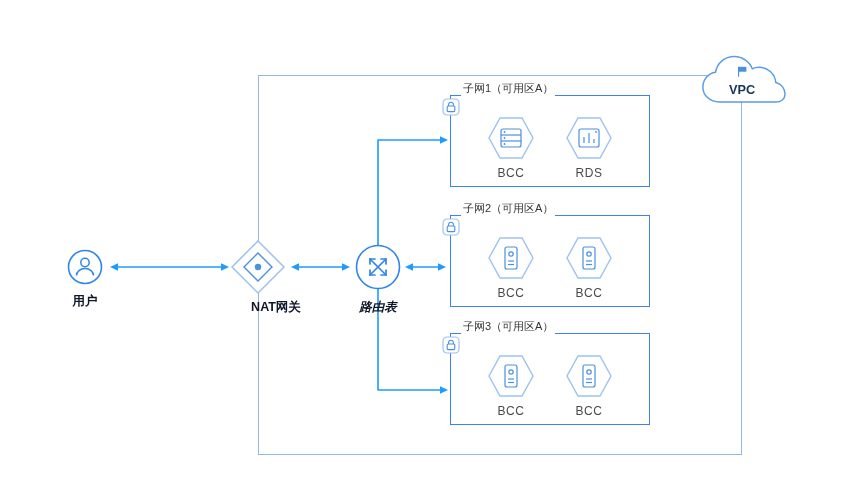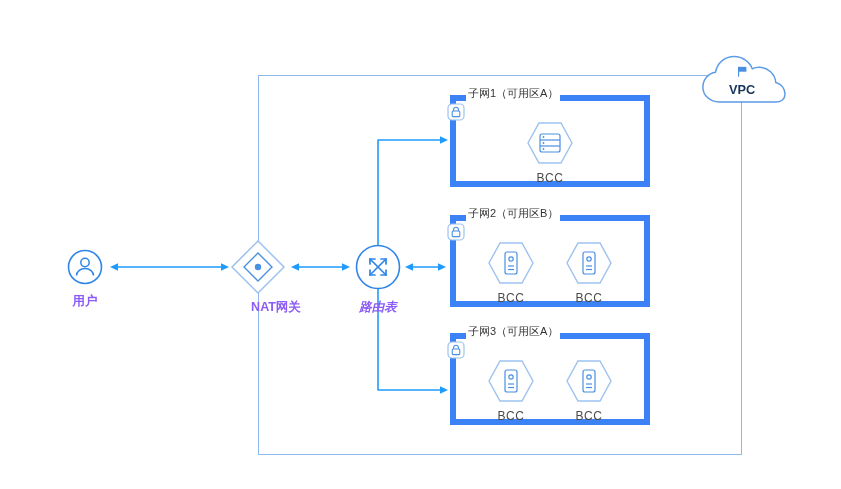--- a/index.html
+++ b/index.html
@@ -9,42 +9,42 @@
 
   .vpc-box {
     position:absolute; left:258px; top:75px; width:484px; height:380px;
     border:1px solid #8FB8EC; background:transparent;
   }
 
   .connectors { position:absolute; left:0; top:0; width:841px; height:489px; pointer-events:none; }
 
   .subnet {
     position:absolute; width:200px; height:92px;
-    border:6px solid #3b82f6; background:#ffffff;
+    border:1px solid #3b82f6; background:#ffffff;
   }
   .subnet-1 { left:450px; top:95px; }
   .subnet-2 { left:450px; top:215px; }
   .subnet-3 { left:450px; top:333px; }
 
   .subnet-title {
     position:absolute; top:-15px; left:10px;
     font-size:11px; color:#333; background:#ffffff; padding:0 2px; white-space:nowrap;
   }
   .subnet-lock { position:absolute; left:-9px; top:2px; width:18px; height:18px; }
 
   .node-row {
     position:absolute; left:0; top:20px; width:100%;
     display:flex; justify-content:center; gap:14px;align-items:flex-end;
   }
   .node { width:64px; display:flex; flex-direction:column; align-items:center; }
   .node-label { margin-top:6px; font-size:12px; color:#4a4a4a; letter-spacing:0.5px; }
 
   .abs { position:absolute; }
   .main-label {
-    position:absolute; text-align:center; font-size:12.5px; color:#8b5cf6; font-weight:600;
+    position:absolute; text-align:center; font-size:12.5px; color:#0f172a; font-weight:600;
   }
   .user-icon-wrap { left:66px; top:248px; width:38px; height:38px; }
   .user-label  { left:55px;  top:293px; width:60px; }
   .nat-icon-wrap { left:228px; top:237px; width:60px; height:60px; }
   .nat-label   { left:236px; top:299px; width:80px; }
   .route-icon-wrap { left:354px; top:243px; width:48px; height:48px; }
   .route-label { left:348px; top:299px; width:60px;font-style:italic; }
   .cloud-wrap  { left:697px; top:52px; width:90px; height:59px; }
 </style>
 </head>
@@ -96,25 +96,38 @@
             <line x1="14" y1="25" x2="34" y2="25"></line>
           </g>
           <g fill="#4A90E2">
             <circle cx="17.5" cy="16" r="0.9"></circle>
               <circle cx="17.5" cy="22" r="0.9"></circle>
               <circle cx="17.5" cy="28" r="0.9"></circle>
           </g>
         </svg>
         <span class="node-label">BCC</span>
       </div>
+      <div class="node">
+        <svg width="48" height="44" viewBox="0 0 48 44">
+          <polygon points="13,2 35,2 46,22 35,42 13,42 2,22" fill="#fff" stroke="#9DC2EF" stroke-width="1.4"></polygon>
+          <g stroke="#4A90E2" stroke-width="1.2" fill="none">
+            <rect x="14" y="13" width="20" height="18" rx="2"></rect>
+            <line x1="19" y1="27" x2="19" y2="21"></line>
+            <line x1="24" y1="27" x2="24" y2="17"></line>
+            <line x1="29" y1="27" x2="29" y2="23"></line>
+          </g>
+          <circle cx="31" cy="16" r="0.9" fill="#4A90E2"></circle>
+        </svg>
+        <span class="node-label">RDS</span>
+      </div>
     </div>
   </div>
 
   <div class="subnet subnet-2">
-    <span class="subnet-title">子网2（可用区B）</span>
+    <span class="subnet-title">子网2（可用区A）</span>
     <svg class="subnet-lock" viewBox="0 0 18 18">
       <rect x="1" y="1" width="16" height="16" rx="4" fill="#fff" stroke="#9DC2EF" stroke-width="1.2"></rect>
       <path d="M6.6 8 V6.6 a2.4 2.4 0 0 1 4.8 0 V8" fill="none" stroke="#4A90E2" stroke-width="1.1"></path>
       <rect x="5.2" y="8" width="7.6" height="5.6" rx="1" fill="none" stroke="#4A90E2" stroke-width="1.1"></rect>
     </svg>
     <div class="node-row">
       <div class="node">
         <svg width="48" height="44" viewBox="0 0 48 44">
           <polygon points="13,2 35,2 46,22 35,42 13,42 2,22" fill="#fff" stroke="#9DC2EF" stroke-width="1.4"></polygon>
           <g stroke="#4A90E2" stroke-width="1.2" fill="none">

